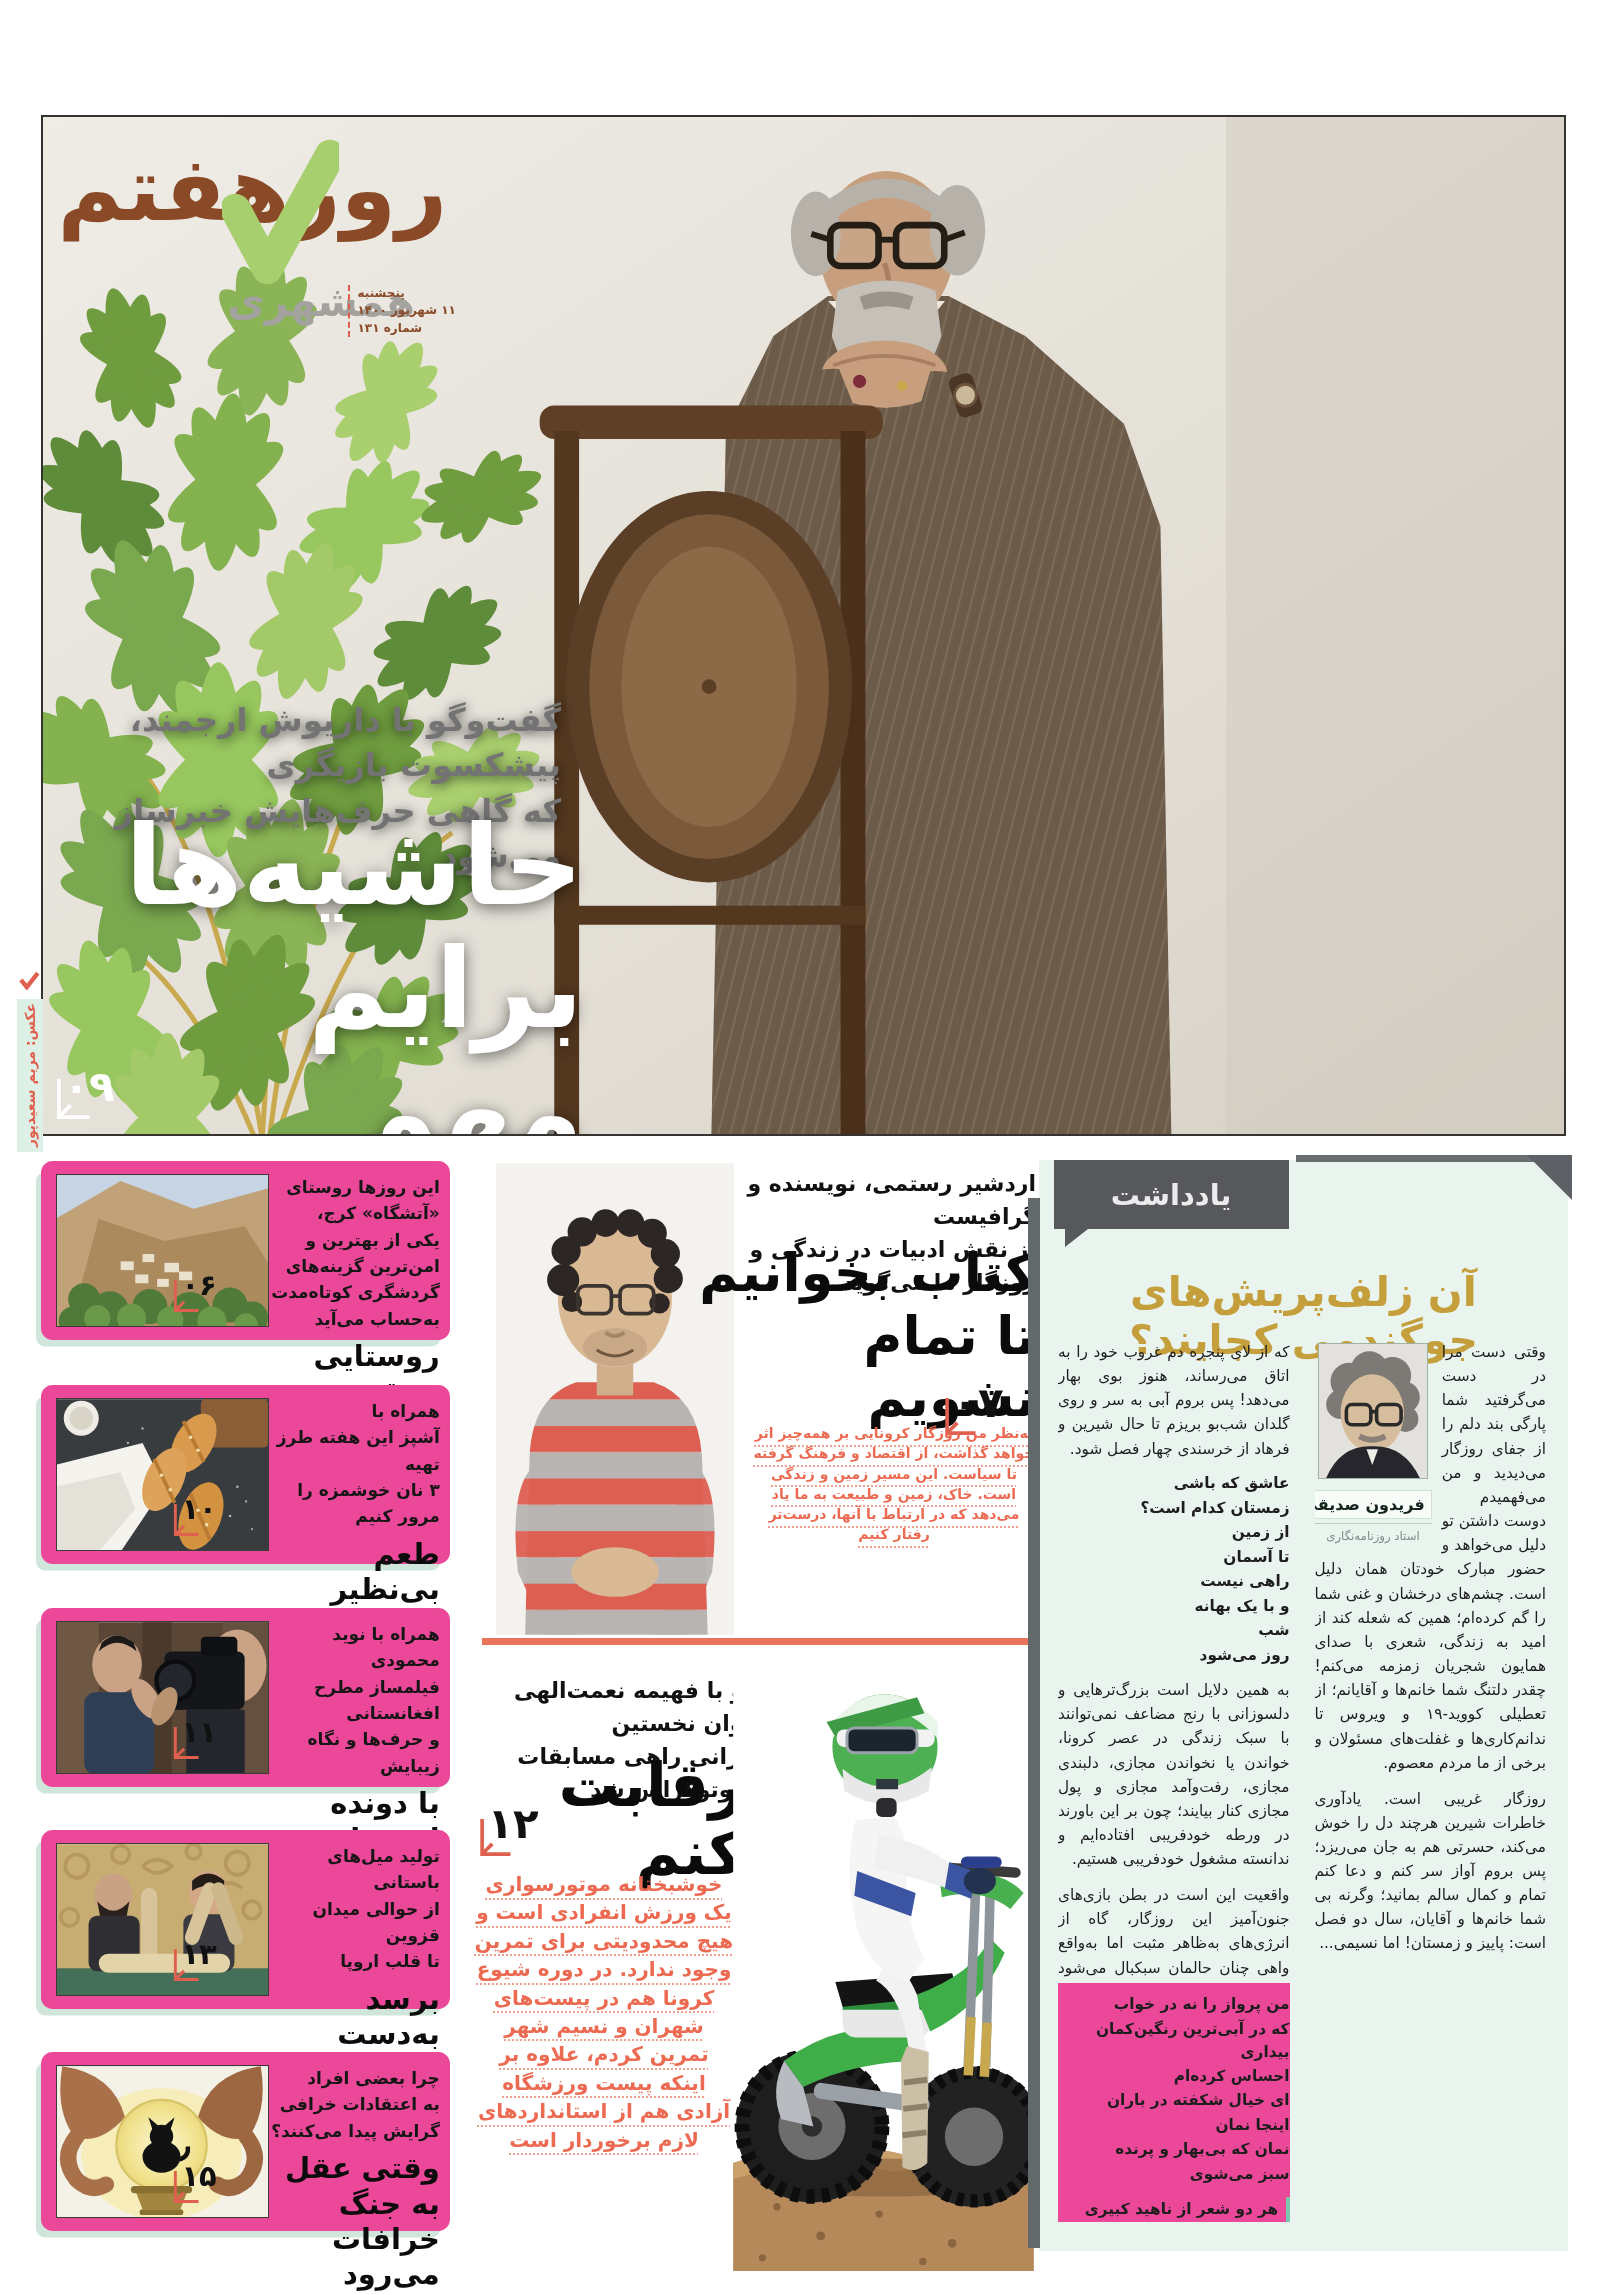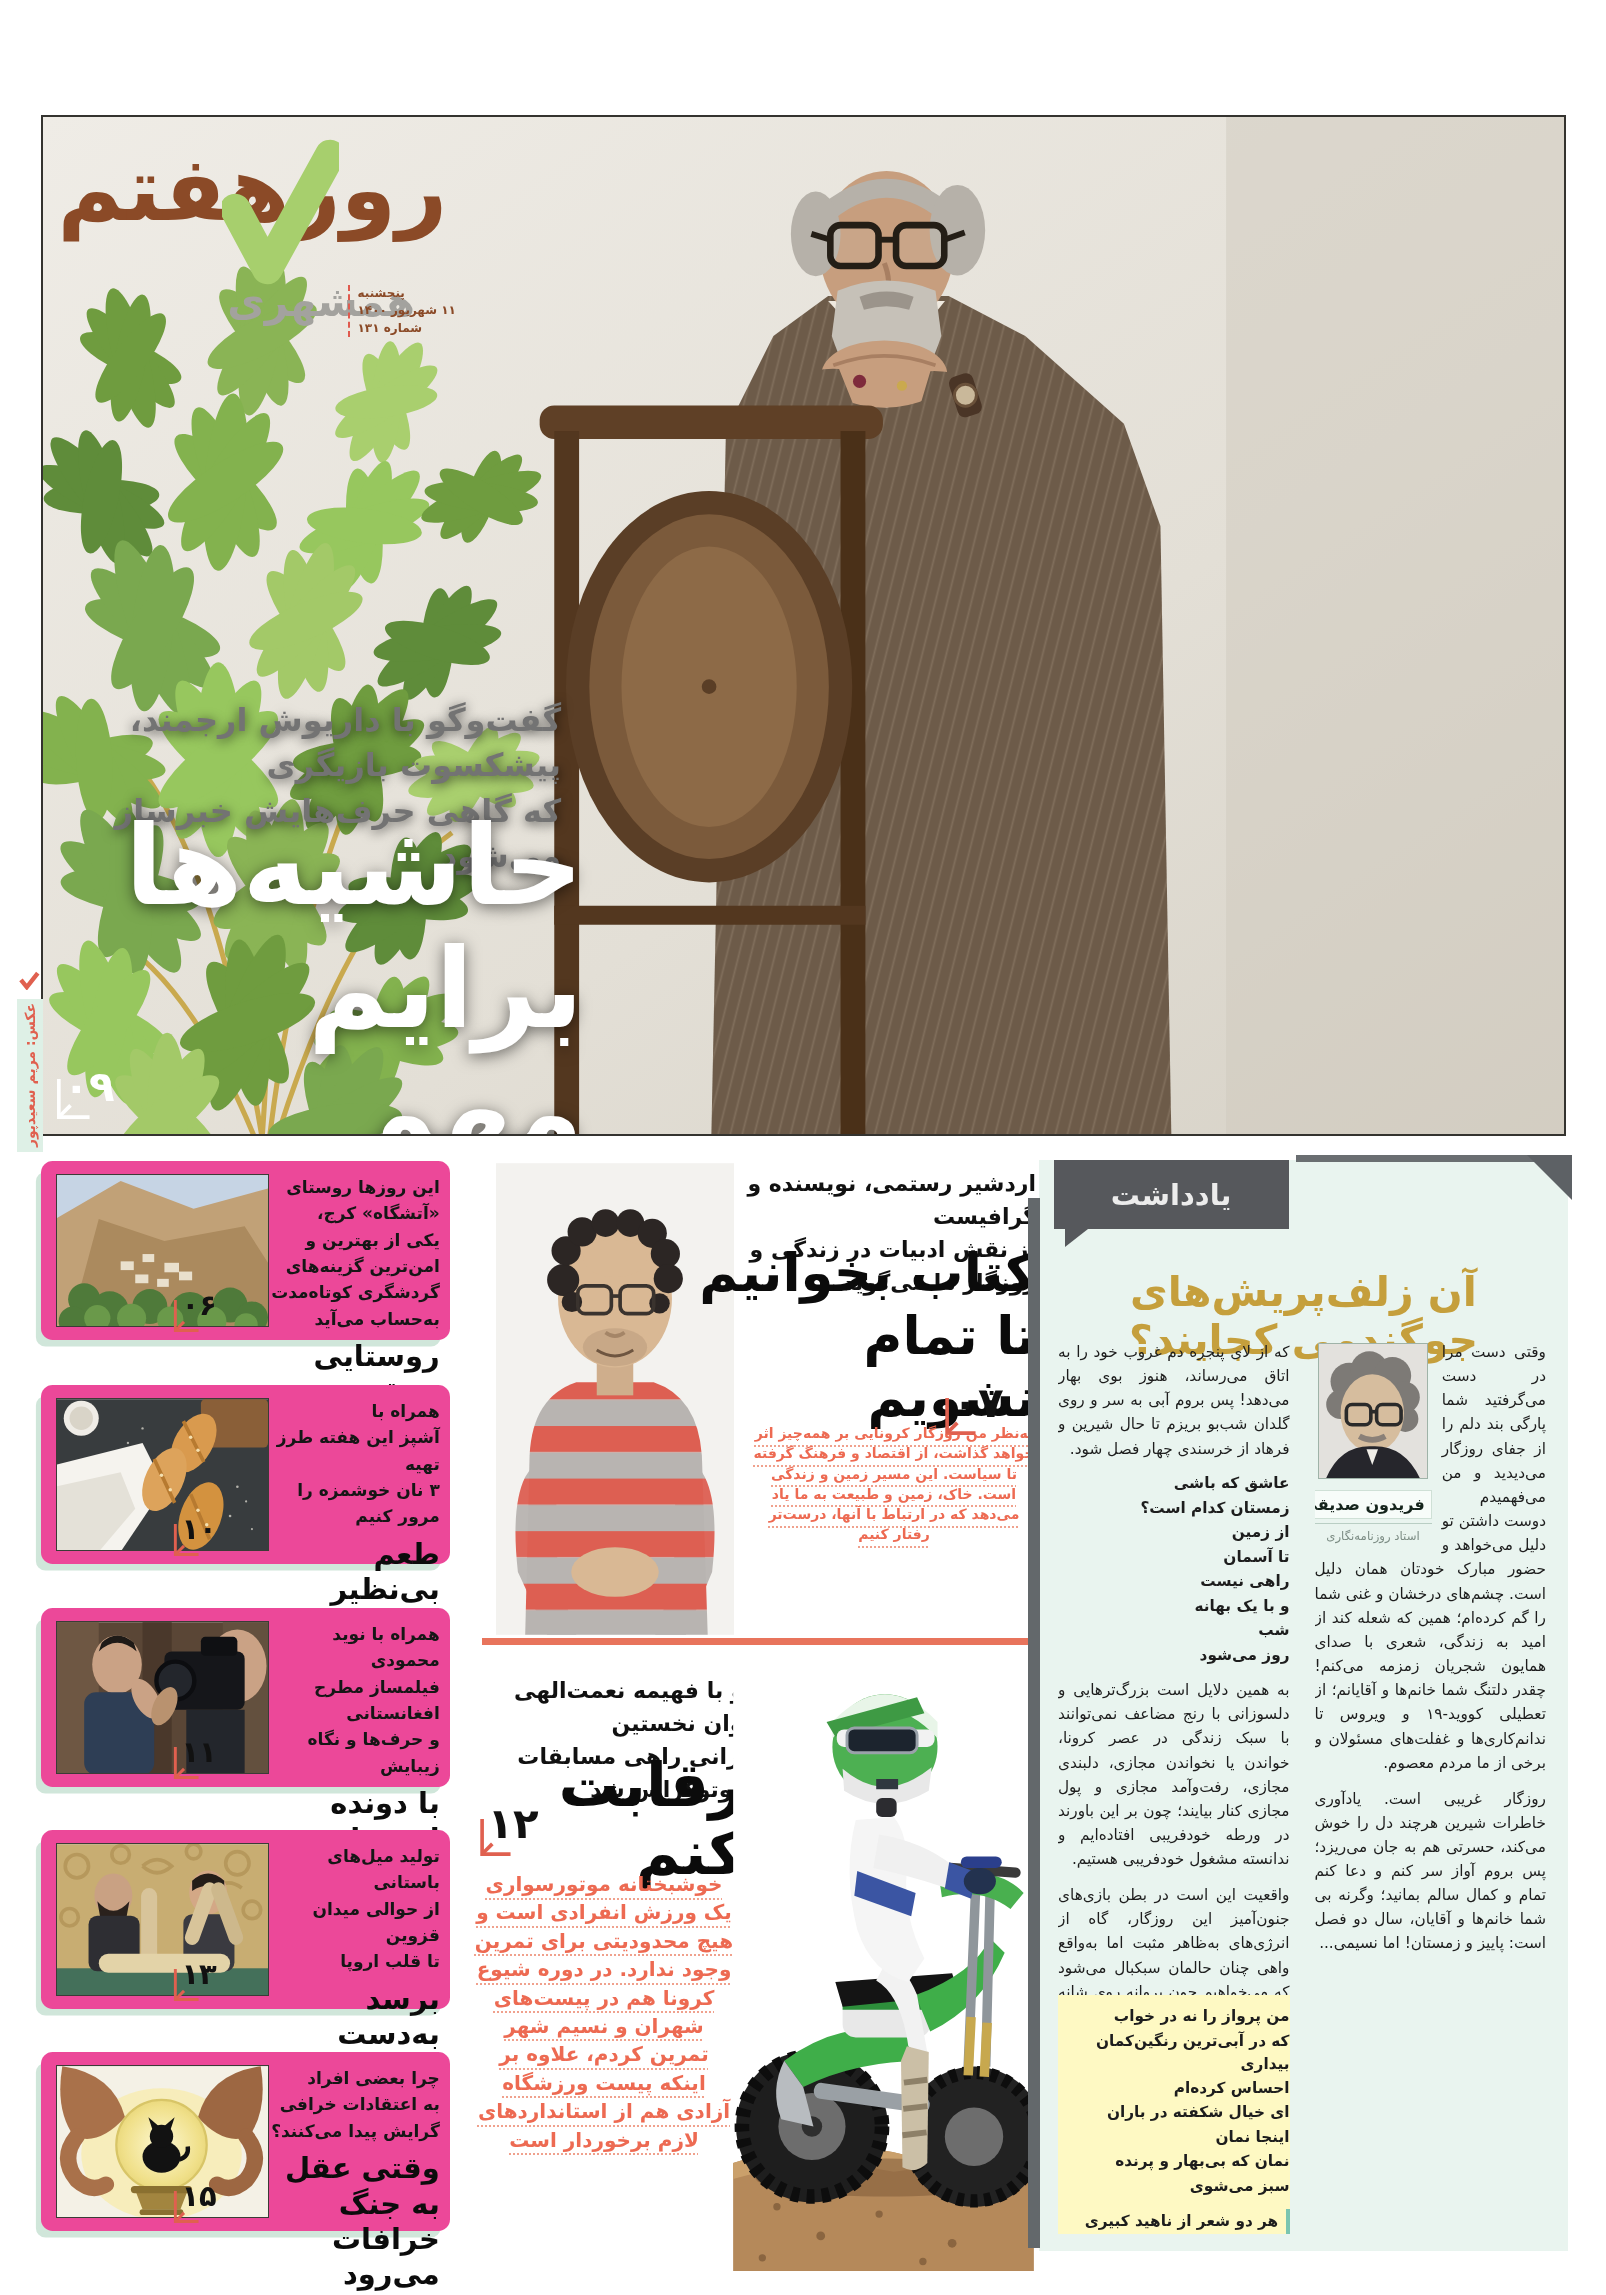--- a/index.html
+++ b/index.html
@@ -26,21 +26,21 @@
   #photo-credit{position:absolute;left:17.5px;top:999px;width:26px;height:153px;background:#def0e6;display:flex;align-items:center;justify-content:center;}
   #photo-credit span{writing-mode:vertical-rl;transform:rotate(180deg);font-size:14px;font-weight:bold;color:#e0604f;white-space:nowrap;}
   #credit-check{position:absolute;left:19px;top:971px;}
 
   
   .card{position:absolute;left:42px;width:409px;height:179px;background:#ec4899;border-radius:11.7px;box-shadow:-7.3px 8.8px 0 -2.2px #d0e6da;}
   .card .thumb{position:absolute;left:14.6px;top:13px;width:213px;height:153px;border:1.5px solid #3c3b37;background:#cccccc;overflow:hidden;}
   .card .txt{position:absolute;right:10.2px;top:13px;width:169px;text-align:right;}
   .card .kicker{font-size:17px;font-weight:bold;line-height:1.55;color:#161616;}
   .card .headline{margin-top:7.3px;font-size:29px;font-weight:bold;line-height:1.22;color:#0c0c0c;}
-  .card .card-num{position:absolute;left:136px;top:110px;margin-top:20px;}
+  .card .card-num{position:absolute;left:136px;top:110px;}
   .card .card-num .digits{font-size:29px;}
 
   
   #rostami-photo{position:absolute;left:497px;top:1163px;width:238px;height:472px;overflow:hidden;}
   #book-kicker{position:absolute;left:730px;top:1167px;width:307px;text-align:right;font-size:22px;font-weight:bold;line-height:1.5;color:#111;}
   #book-headline{position:absolute;left:697px;top:1242px;width:340px;text-align:right;font-size:53px;font-weight:bold;line-height:1.18;color:#0b0b0b;}
   #book-num{position:absolute;left:949px;top:1382px;}
   #book-quote{position:absolute;left:752px;top:1423px;width:286px;}
   .quote{color:#ed6a52;font-weight:bold;font-size:14px;line-height:1.45;text-align:center;}
   .quote .ul{text-decoration:underline;text-decoration-style:dotted;text-decoration-color:#f0a18d;text-decoration-thickness:1.5px;text-underline-offset:6.6px;}
@@ -66,21 +66,21 @@
   #note-body{position:absolute;left:19px;right:22px;top:180px;bottom:17.5px;display:grid;grid-template-columns:1fr 1fr;column-gap:25px;direction:rtl;}
   .ncol{position:relative;overflow:hidden;font-size:15.3px;line-height:1.58;color:#1d1d1d;text-align:justify;}
   .ncol p{margin:0 0 11.7px;}
   #author-card{float:left;width:117px;margin:2.9px 10.2px 7.3px 0;text-align:center;}
   #author-photo{width:110px;height:136px;border:0.7px solid #9fb3a8;background:#e8e6e2;}
   .author-name-row{display:flex;align-items:center;justify-content:flex-start;gap:4.4px;margin-top:4.4px;}
   .author-name{background:#f7fcf9;border:0.7px solid #cfe0d6;padding:0.7px 5.8px;font-size:16px;font-weight:bold;color:#15241c;white-space:nowrap;}
   .author-title{margin-top:4.4px;font-size:11.7px;color:#7d8d85;border-top:0.7px solid #b9cec4;padding-top:2.9px;}
   .poem{font-weight:bold;text-align:right;line-height:1.5;margin:4.4px 0 11.7px;}
   .poem div{margin:1.5px 0;}
-  #poem2-wrap{position:absolute;left:0;right:0;bottom:0;background:#fef9c3;padding-top:5.8px;}
+  #poem2-wrap{position:absolute;left:0;right:0;bottom:12px;background:#ec4899;padding-top:5.8px;}
   #note-credit{font-weight:bold;border-right:4.4px solid #7ac5b0;padding-right:7.3px;margin-top:10.2px;}
   .flow{height:100%;padding-bottom:257px;}
 
   .num-digits{font-family:"DejaVu Sans",sans-serif;}
 </style>
 </head>
 <body>
 
 <div id="page">
 

